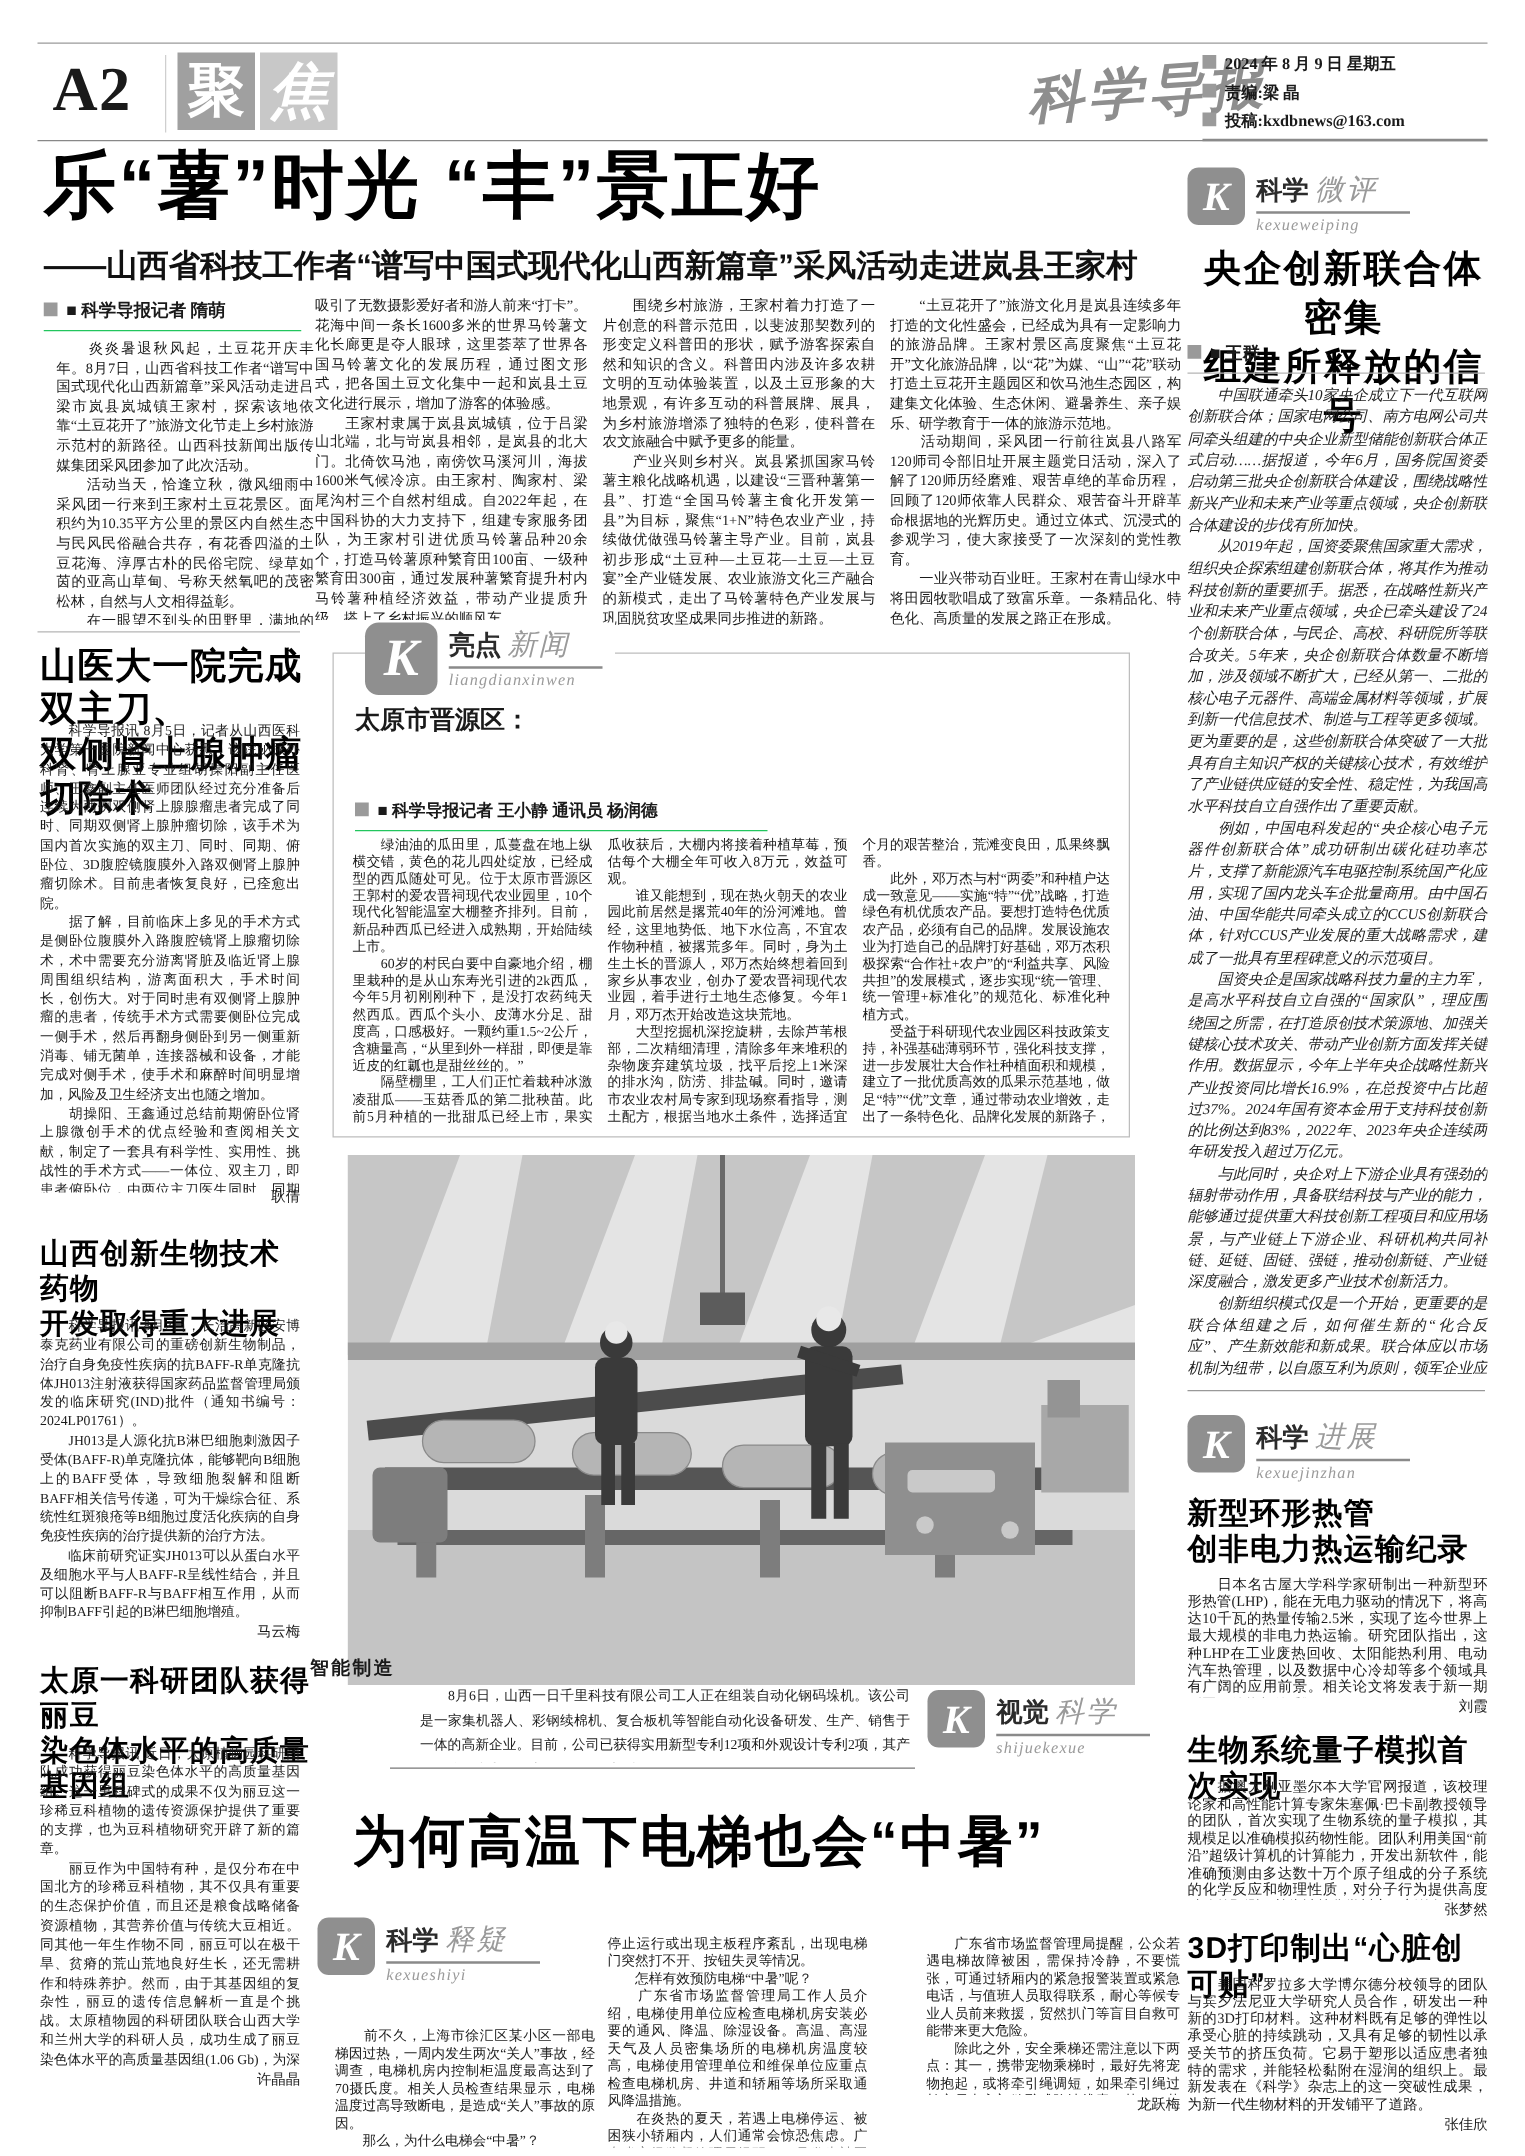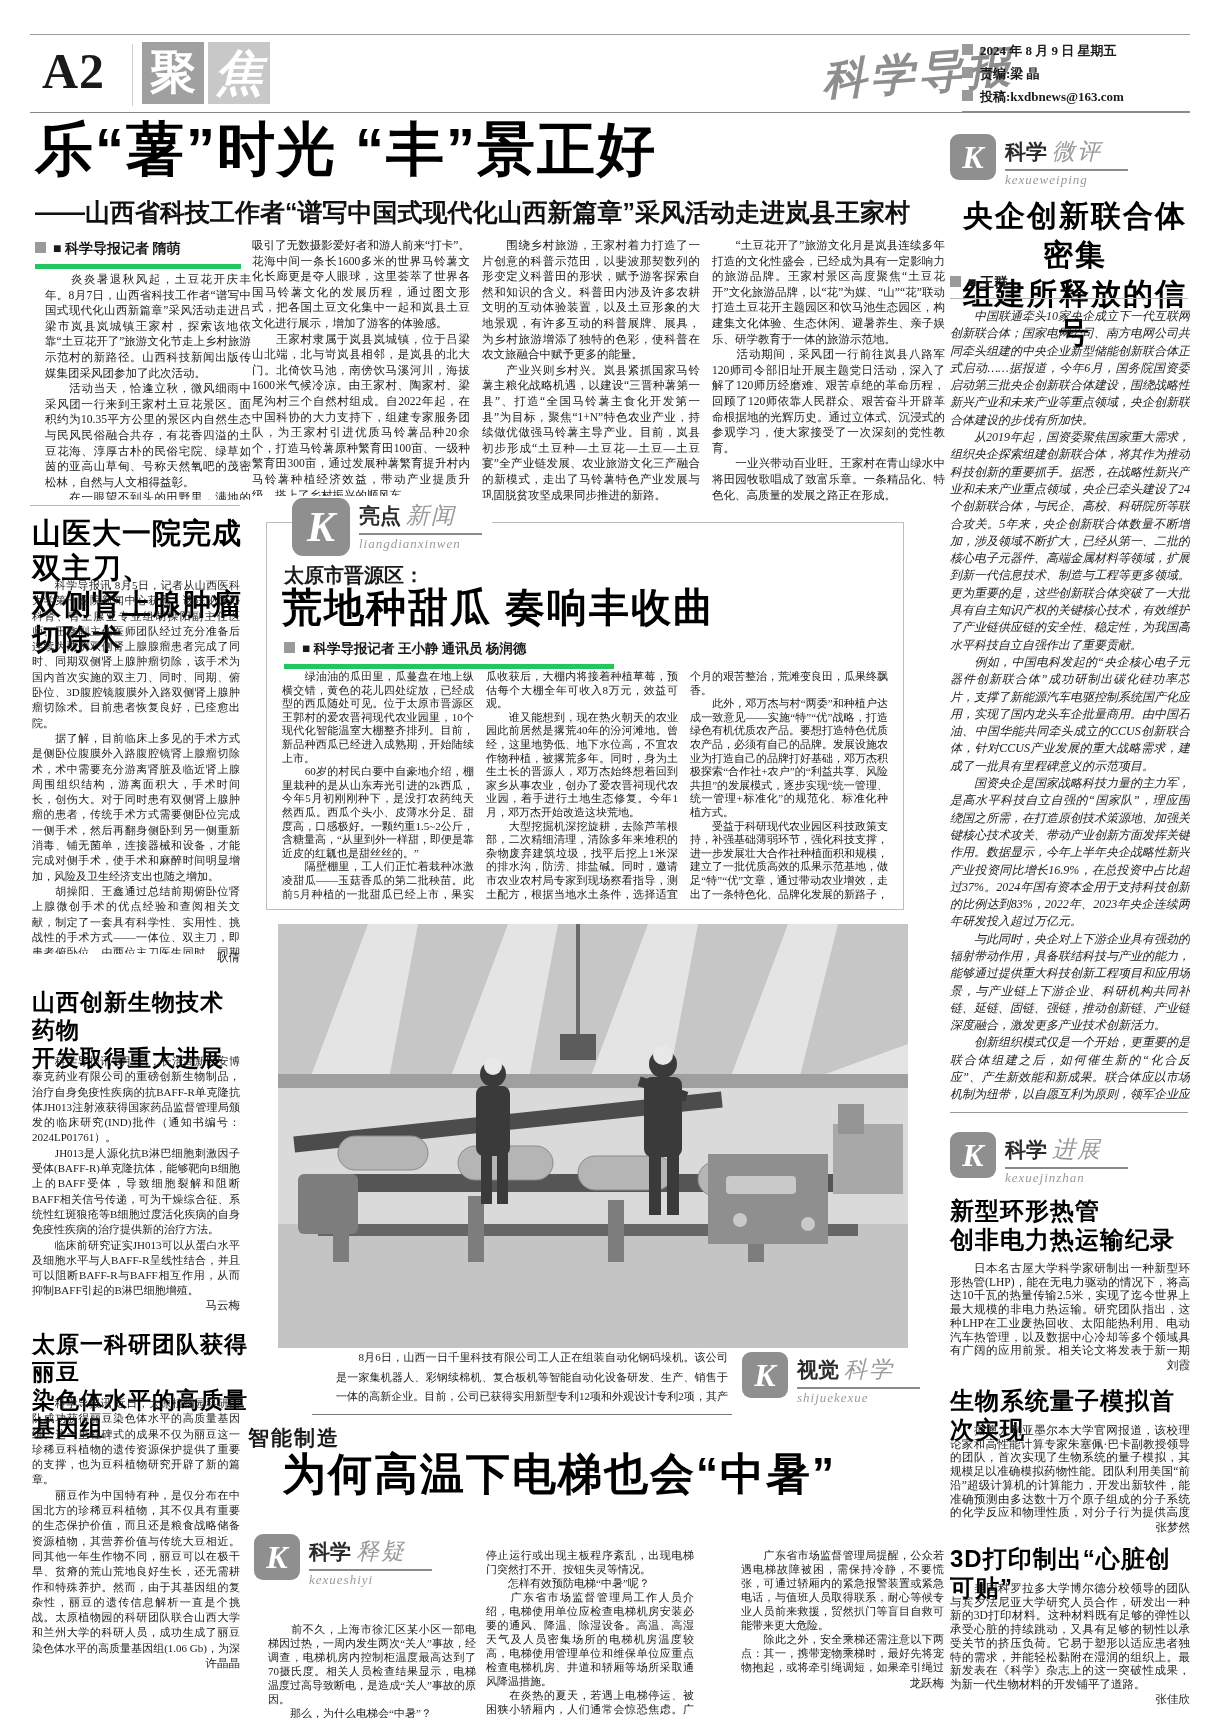--- a/index.html
+++ b/index.html
@@ -4,21 +4,21 @@
 <style>
   html,body{margin:0;padding:0;background:#ececec;}
   #page{position:relative;width:1220px;height:1725px;background:#fff;margin:0 auto;overflow:hidden;
         font-family:"Liberation Serif","DejaVu Serif",serif;color:#1a1a1a;}
   .abs{position:absolute;}
   .hei{font-family:"Liberation Sans","DejaVu Sans",sans-serif;}
   .kai{font-family:"Liberation Serif","DejaVu Serif",serif;font-style:italic;}
   .flow{white-space:pre-line;text-align:justify;overflow:hidden;line-height:1.35;}
   .rule{background:#9a9a9a;height:1px;}
   .headline{font-weight:900;color:#000;letter-spacing:2px;line-height:1.08;}
-  .byline{font-weight:bold;font-size:14px;border-bottom:5px solid #22c55e;padding-bottom:6px;}
+  .byline{font-weight:bold;font-size:14px;border-bottom:1px solid #22c55e;padding-bottom:6px;}
   .sq{display:inline-block;width:11px;height:11px;background:#9a9a9a;margin-right:7px;}
   .author{font-weight:normal;text-align:right;font-size:11.5px;}
   
   .badge{display:flex;align-items:flex-start;}
   .badge .k{background:#8f8f8f;border-radius:9px;color:#fff;font-weight:bold;font-style:italic;
             font-family:"Liberation Serif",serif;display:flex;align-items:center;justify-content:center;
             width:46px;height:46px;font-size:32px;flex:0 0 auto;}
   .badge.lg .k{width:58px;height:58px;font-size:42px;border-radius:11px;}
   .badge .names{margin-left:9px;display:flex;flex-direction:column;}
   .badge .row1{display:flex;align-items:baseline;gap:5px;border-bottom:2px solid #8a8a8a;padding:2px 26px 2px 0;}
@@ -98,21 +98,20 @@
     <div class="names">
       <div class="row1">
         <span class="n1">亮点</span>
         <span class="n2">新闻</span>
       </div>
       <span class="py">liangdianxinwen</span>
     </div>
   </div>
 
   <div class="abs hei" style="left:284px;top:562px;font-size:20px;font-weight:700;font-family:Liberation Serif, serif;">太原市晋源区：</div>
-  <div class="abs hei headline" style="left:282px;top:586px;width:600px;font-size:40px;">荒地种甜瓜  奏响丰收曲</div>
   <div class="abs byline" style="left:284px;top:640px;width:330px;font-size:13.5px;"><span class="sq"></span><span>■  科学导报记者  王小静  通讯员  杨润德</span></div>
 
   <div class="abs flow" style="left:282px;top:670px;width:192px;height:230px;font-size:11px;line-height:13.6px;">　　绿油油的瓜田里，瓜蔓盘在地上纵横交错，黄色的花儿四处绽放，已经成型的西瓜随处可见。位于太原市晋源区王郭村的爱农晋祠现代农业园里，10个现代化智能温室大棚整齐排列。目前，新品种西瓜已经进入成熟期，开始陆续上市。
 　　60岁的村民白要中自豪地介绍，棚里栽种的是从山东寿光引进的2k西瓜，今年5月初刚刚种下，是没打农药纯天然西瓜。西瓜个头小、皮薄水分足、甜度高，口感极好。一颗约重1.5~2公斤，含糖量高，“从里到外一样甜，即便是靠近皮的红瓤也是甜丝丝的。”
 　　隔壁棚里，工人们正忙着栽种冰激凌甜瓜——玉菇香瓜的第二批秧苗。此前5月种植的一批甜瓜已经上市，果实香甜味美，营养丰富，颇受市场欢迎。待西瓜和甜</div>
   <div class="abs flow" style="left:486px;top:670px;width:192px;height:230px;font-size:11px;line-height:13.6px;">瓜收获后，大棚内将接着种植草莓，预估每个大棚全年可收入8万元，效益可观。
 　　谁又能想到，现在热火朝天的农业园此前居然是撂荒40年的汾河滩地。曾经，这里地势低、地下水位高，不宜农作物种植，被撂荒多年。同时，身为土生土长的晋源人，邓万杰始终想着回到家乡从事农业，创办了爱农晋祠现代农业园，着手进行土地生态修复。今年1月，邓万杰开始改造这块荒地。
 　　大型挖掘机深挖旋耕，去除芦苇根部，二次精细清理，清除多年来堆积的杂物废弃建筑垃圾，找平后挖上1米深的排水沟，防涝、排盐碱。同时，邀请市农业农村局专家到现场察看指导，测土配方，根据当地水土条件，选择适宜种植的品种，并要求所有种植品种绿色无公害种植。不仅如此，邓万杰又购进有机肥改良土壤结构，调节肥力，确保种植优质农产品。经过5</div>
   <div class="abs flow" style="left:690px;top:670px;width:198px;height:230px;font-size:11px;line-height:13.6px;">个月的艰苦整治，荒滩变良田，瓜果终飘香。
 　　此外，邓万杰与村“两委”和种植户达成一致意见——实施“特”“优”战略，打造绿色有机优质农产品。要想打造特色优质农产品，必须有自己的品牌。发展设施农业为打造自己的品牌打好基础，邓万杰积极探索“合作社+农户”的“利益共享、风险共担”的发展模式，逐步实现“统一管理、统一管理+标准化”的规范化、标准化种植方式。
@@ -172,21 +171,21 @@
           <rect x="389" y="231" width="12" height="60"></rect>
         <rect x="360" y="160" width="50" height="10" transform="rotate(18 385 165)"></rect>
       </g>
       <g fill="#e8e8e8">
           <circle cx="215" cy="142" r="9"></circle>
           <circle cx="385" cy="131" r="10"></circle>
         </g>
     </svg>
   </div>
 
-  <div class="abs hei" style="left:248px;top:1424px;font-size:21px;font-weight:700;letter-spacing:2px;">智能制造</div>
+  <div class="abs hei" style="left:248px;top:1325px;font-size:15px;font-weight:700;letter-spacing:2px;">智能制造</div>
   <div class="abs flow" style="left:336px;top:1348px;width:392px;height:62px;font-size:11px;line-height:19.5px;">　　8月6日，山西一日千里科技有限公司工人正在组装自动化钢码垛机。该公司是一家集机器人、彩钢续棉机、复合板机等智能自动化设备研发、生产、销售于一体的高新企业。目前，公司已获得实用新型专利12项和外观设计专利2项，其产品销往国内和国际市场。　　■  刘胜摄</div>
   <div class="abs rule" style="left:312px;top:1414px;width:420px;background:#777;"></div>
 
   <div class="abs badge" style="left:742px;top:1352px;">
     <div class="k">K</div>
     <div class="names">
       <div class="row1">
         <span class="n1">视觉</span>
         <span class="n2">科学</span>
       </div>

